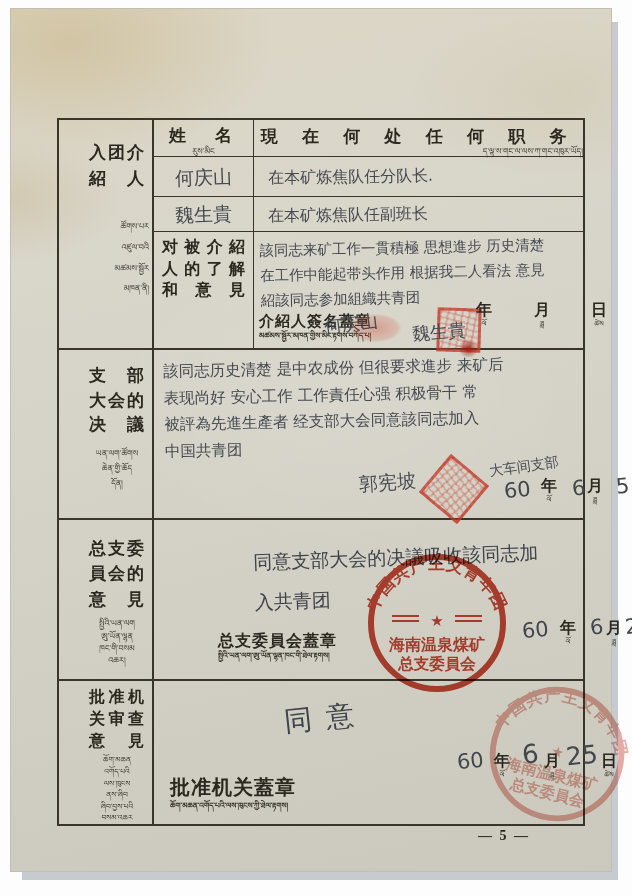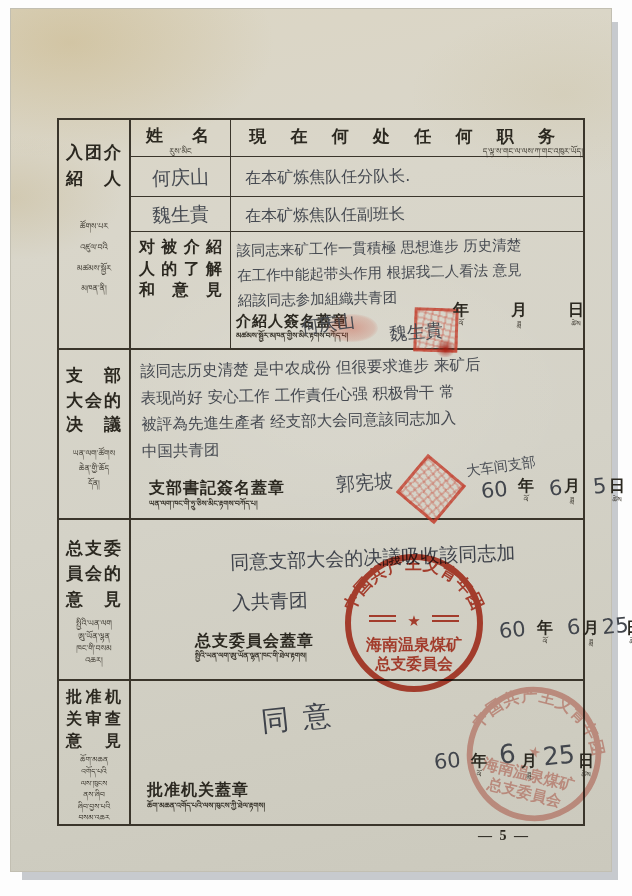--- a/index.html
+++ b/index.html
@@ -21,21 +21,21 @@
   }
   
   .form{
     position:absolute;left:47px;top:110px;width:528px;height:708px;
     border:2px solid #3a352b;box-sizing:border-box;
     display:flex;flex-direction:column;color:#2b2820;
   }
   .section{display:flex;border-bottom:2px solid #3a352b;box-sizing:border-box;position:relative;}
   .section:last-child{border-bottom:none;}
   .side{width:72px;min-width:72px;border-right:2px solid #3a352b;box-sizing:border-box;
-        text-align:center;overflow:hidden;}
+        text-align:center;overflow:hidden;margin-left:23px;}
   .side .cn{font-size:17px;font-weight:600;line-height:1.5;padding:0 7px;
             text-align:justify;text-align-last:justify;letter-spacing:1px;}
   .tib{font-size:8px;line-height:1.9;color:#39352c;word-break:break-all;}
   .side .tib{padding:0 3px;margin-top:14px;}
   .grow{flex:1;display:flex;flex-direction:column;min-width:0;}
   .row{display:flex;border-bottom:1.5px solid #3a352b;box-sizing:border-box;}
   .row:last-child{border-bottom:none;}
   .cell-l{width:100px;min-width:100px;border-right:1.5px solid #3a352b;box-sizing:border-box;
           text-align:center;overflow:hidden;}
   .cell-r{flex:1;position:relative;min-width:0;}
@@ -72,21 +72,21 @@
 
 <div class="paper">
   <div class="form">
 
     <div class="section" style="height:232px;">
       <div class="side">
         <div class="cn" style="margin-top:20px;">
           <div>入团介</div>
           <div>紹　人</div>
         </div>
-        <div class="tib" style="margin-top:26px;line-height:2.6;">
+        <div class="tib" style="margin-top:26px;line-height:2.6;text-align:right;">
           <div>ཚོགས་པར</div>
           <div>འཛུལ་བའི</div>
           <div>མཚམས་སྦྱོར</div>
           <div>མཁན་ནི།</div>
         </div>
       </div>
       <div class="grow">
 
         <div class="row" style="height:37px;">
           <div class="cell-l">
@@ -171,24 +171,20 @@
           <div>དོན།</div>
         </div>
       </div>
       <div class="cell-r">
         <div class="hw hw-block" style="left:10px;top:4px;font-size:15.5px;line-height:1.72;width:440px;">
           <div>該同志历史清楚 是中农成份 但很要求進步 来矿后</div>
           <div>表现尚好 安心工作 工作責任心强 积极骨干 常</div>
           <div>被評為先進生產者 经支部大会同意該同志加入</div>
           <div>中国共青团</div>
         </div>
-        <div class="sign-label" style="left:18px;bottom:10px;">
-          <div class="cn2" style="font-size:16px;">支部書記簽名蓋章</div>
-          <div class="tib" style="font-size:7.5px;">ཡན་ལག་ཁང་གི་ཧྲུ་ཅིས་མིང་རྟགས་བཀོད་པ།</div>
-        </div>
         <div class="hw" style="position:absolute;left:205px;bottom:22px;font-size:19px;transform:rotate(-4deg);">郭宪坡</div>
         <div class="sq-seal" style="left:275px;bottom:4px;width:50px;height:50px;transform:rotate(40deg);border-width:3.5px;"></div>
         <div class="hw" style="position:absolute;left:335px;top:108px;font-size:14px;transform:rotate(-8deg);color:#4a4e55;">大车间支部</div>
         <span class="dnum" style="position:absolute;left:350px;top:128px;">60</span>
         <span class="du" style="position:absolute;left:387px;top:126px;">
           <span class="dchar">年</span>
           <span class="tib">ལོ</span>
         </span>
         <span class="dnum" style="position:absolute;left:418px;top:126px;">6</span>
         <span class="du" style="position:absolute;left:433px;top:126px;">
@@ -275,21 +271,21 @@
           <div>འགོད་པའི</div>
           <div>ལས་ཁུངས</div>
           <div>ནས་ཞིབ</div>
           <div>ཞིབ་བྱས་པའི</div>
           <div>བསམ་འཆར</div>
         </div>
       </div>
       <div class="cell-r">
         <div class="hw" style="position:absolute;left:130px;top:18px;font-size:28px;letter-spacing:14px;transform:rotate(-6deg);color:#3f434b;">同意</div>
         <div class="sign-label" style="left:16px;bottom:14px;">
-          <div class="cn2" style="font-size:16px;">批准机关蓋章</div>
+          <div class="cn2" style="font-size:20px;">批准机关蓋章</div>
           <div class="tib" style="font-size:7.5px;">ཆོག་མཆན་འགོད་པའི་ལས་ཁུངས་ཀྱི་ཐེལ་རྟགས།</div>
         </div>
 
         <svg class="round-seal" style="left:330px;top:0px;opacity:0.42;transform:rotate(14deg);" width="146" height="146" viewBox="0 0 150 150">
           <defs>
               <path id="arcB" d="M 13,95 A 63,63 0 1 1 137,95"></path>
             </defs>
           <circle cx="75" cy="75" r="66" fill="none" stroke="#c23a28" stroke-width="6"></circle>
           <text font-size="16.5" font-weight="bold" fill="#c23a28" style="letter-spacing:1px;">
             <textPath href="#arcB" startOffset="50%" text-anchor="middle">中国共产主义青年团</textPath>

